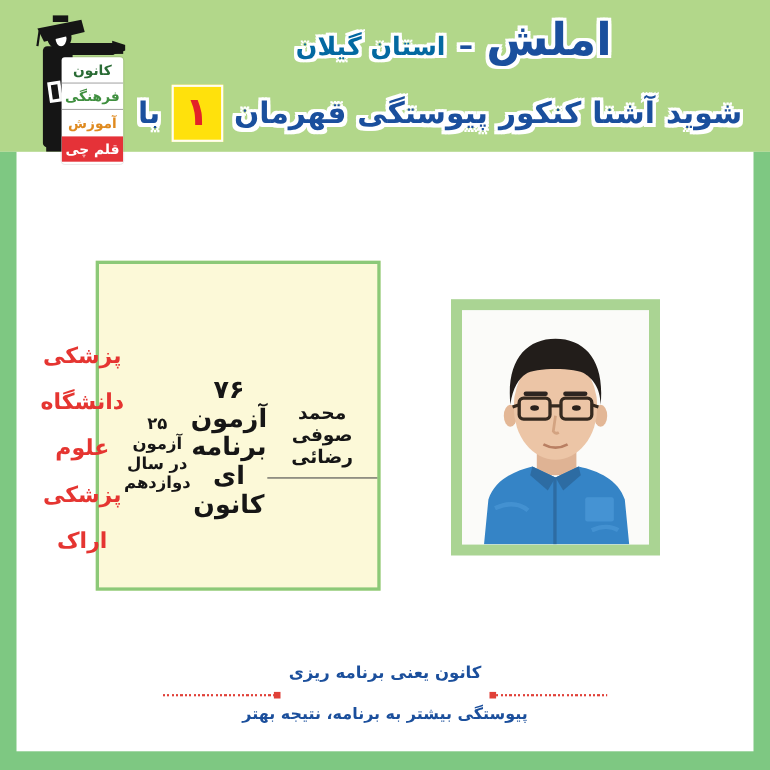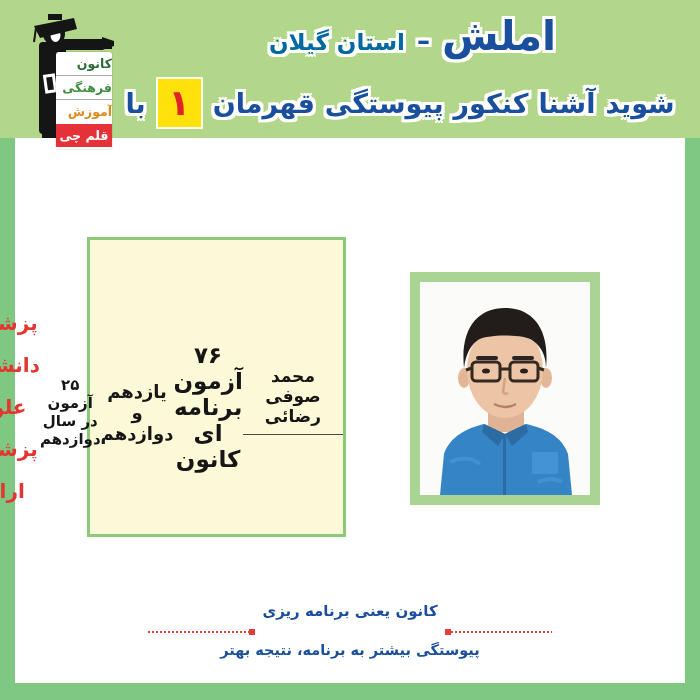--- a/index.html
+++ b/index.html
@@ -26,21 +26,21 @@
   .w2 { font-size:27px; font-weight:bold; color:#1a4f9d; white-space:nowrap; }
   .num-box { width:47px; height:52px; background:#ffe10c; border:2px solid #fffef2;
              display:flex; align-items:center; justify-content:center; flex:0 0 auto; }
   .num-box span { color:#e32228; font-size:36px; font-weight:bold; line-height:1; }
 
   
   .logo { position:absolute; left:30px; top:12px; width:84px; height:126px; }
   .logo svg { position:absolute; left:0; top:0; }
   .logo-card { position:absolute; left:26px; top:40px; width:56px; height:97px; background:#ffffff;
                border-radius:3px; overflow:hidden; box-shadow:0 0 0 1px rgba(0,0,0,0.08); }
-  .logo-row { height:24px; line-height:24px; text-align:right; font-size:12.5px; font-weight:bold;
+  .logo-row { height:24px; line-height:24px; text-align:center; font-size:12.5px; font-weight:bold;
               border-bottom:1px solid #a9a9a9; direction:rtl; }
   .lr1 { color:#2a6b35; } .lr2 { color:#3f8f3f; } .lr3 { color:#df8a1f; border-bottom:none; }
   .logo-brand { height:23px; line-height:23px; text-align:center; font-size:12.5px; font-weight:bold;
                 background:#e53238; color:#ffffff; direction:rtl; }
 
   
   .body-frame { position:absolute; left:0; top:138px; width:700px; height:562px;
                 border-left:15px solid #7ec882; border-right:15px solid #7ec882;
                 border-bottom:17px solid #7ec882; pointer-events:none; }
 
@@ -123,21 +123,20 @@
       <span class="w2 o-white">آشنا</span>
       <span class="w2 o-white">شوید</span>
     </div>
   </div>
 
   <div class="body-frame"></div>
 
   <div class="card">
     <div class="name">محمد صوفی رضائی</div>
     <div class="tests">۷۶ آزمون برنامه ای کانون</div>
-    <div class="grades">یازدهم و دوازدهم</div>
     <div class="tests12">۲۵ آزمون در سال دوازدهم</div>
     <div class="result">پزشکی دانشگاه علوم پزشکی اراک</div>
   </div>
 
   <div class="photo">
     <svg width="170" height="213" viewBox="0 0 170 213">
       <rect x="0" y="0" width="170" height="213" fill="#fbfbf9"></rect>
 
       <rect x="68" y="118" width="36" height="32" fill="#dfb394"></rect>
 

